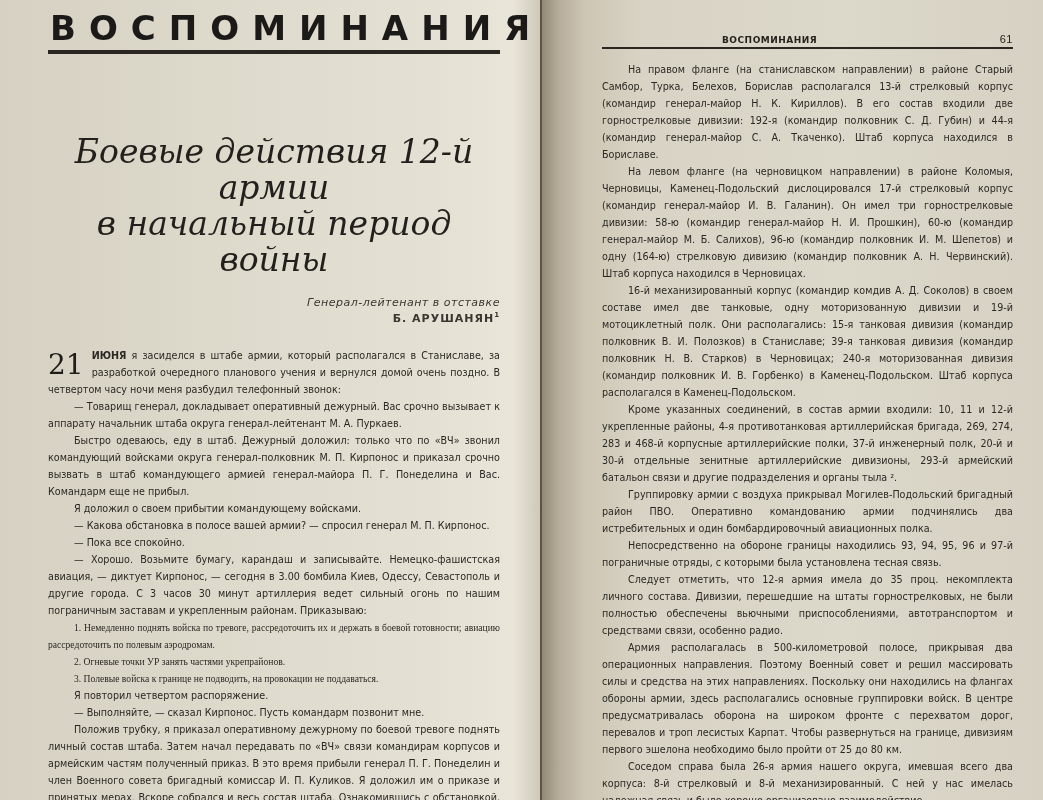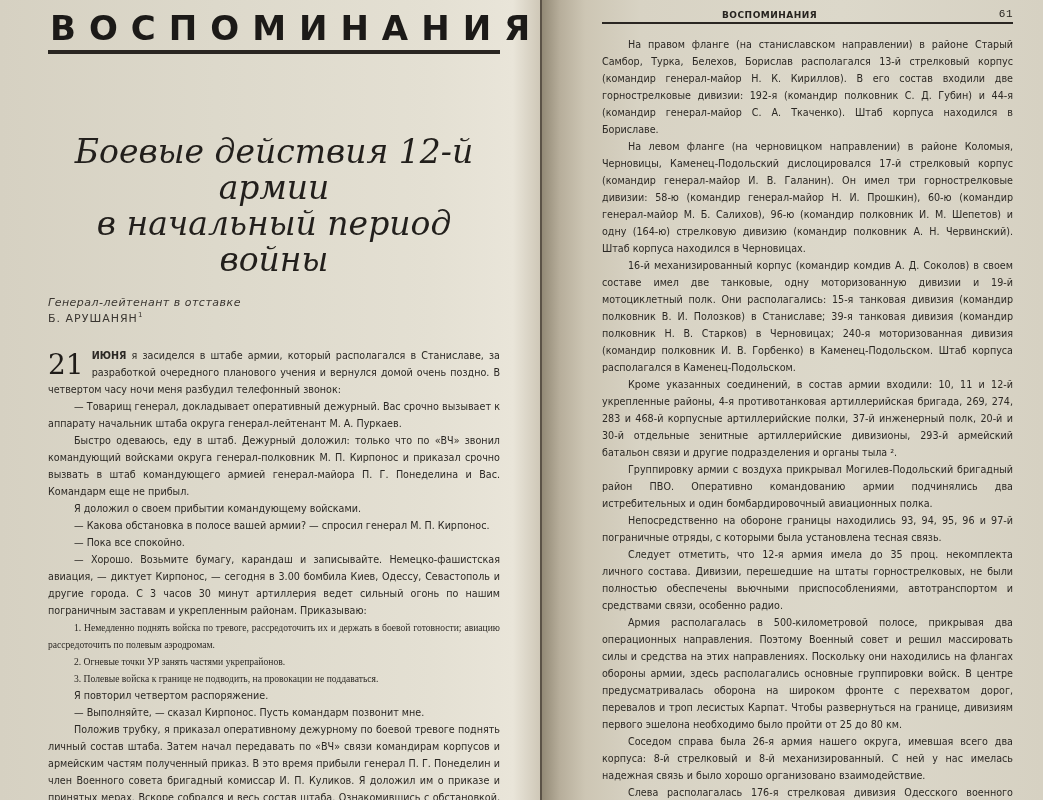--- a/index.html
+++ b/index.html
@@ -33,41 +33,41 @@
     font-size: 34px; letter-spacing: 13px; font-weight: bold;
     font-family: "DejaVu Sans", sans-serif; color: #1c1a18;
     padding-left: 2px;
   }
   .title-rule { height: 3px; background: #2a2622; margin-top: 2px; border-bottom: 1px solid #2a2622; }
   .article-title {
     margin-top: 80px; text-align: center;
     font-family: "DejaVu Serif", serif; font-style: italic;
     font-size: 33px; line-height: 36px; color: #221f1c;
   }
-  .byline { text-align: left; margin-top: 18px; font-style: italic; font-size: 11px; color: #3a3631; letter-spacing: .5px; line-height: 13px; }
-  .byline-name { font-style: normal; font-weight: normal; letter-spacing: 1px; }
+  .byline { text-align: right; margin-top: 18px; font-style: italic; font-size: 11px; color: #3a3631; letter-spacing: .5px; line-height: 13px; }
+  .byline-name { font-style: normal; font-weight: bold; letter-spacing: 1px; }
   sup { font-size: 7px; }
   .body-text {
     font-size: 9.6px; line-height: 17px; text-align: justify;
     color: #2b2824; margin-top: 22px;
   }
   .body-text p { margin: 0; text-indent: 26px; }
   .body-text p.noind { text-indent: 0; }
   .dropcap {
     float: left; font-family: "DejaVu Serif", serif; font-size: 28px;
     line-height: 30px; margin: 3px 8px 0 0; color: #1f1c19;
   }
   .first-word { font-weight: bold; }
   .list-item { text-indent: 26px; font-family: Liberation Serif, serif; }
   .running-head {
     margin-top: 8px; display: flex; justify-content: space-between; align-items: flex-end;
     font-size: 9px; font-weight: bold; letter-spacing: .5px; color: #26231f;
     padding-left: 120px;
   }
-  .page-number { font-family: Liberation Mono, monospace; font-size: 11px; font-weight: normal; }
+  .page-number { font-family: Liberation Sans, sans-serif; font-size: 11px; font-weight: normal; margin-top: 25px; }
   .running-rule { height: 2px; background: #2a2622; margin-top: 2px; }
   .page-right .body-text { margin-top: 12px; }
 </style>
 </head>
 <body>
 
 <div class="spread">
 
   <div class="page page-left">
     <div class="section-title">ВОСПОМИНАНИЯ</div>

